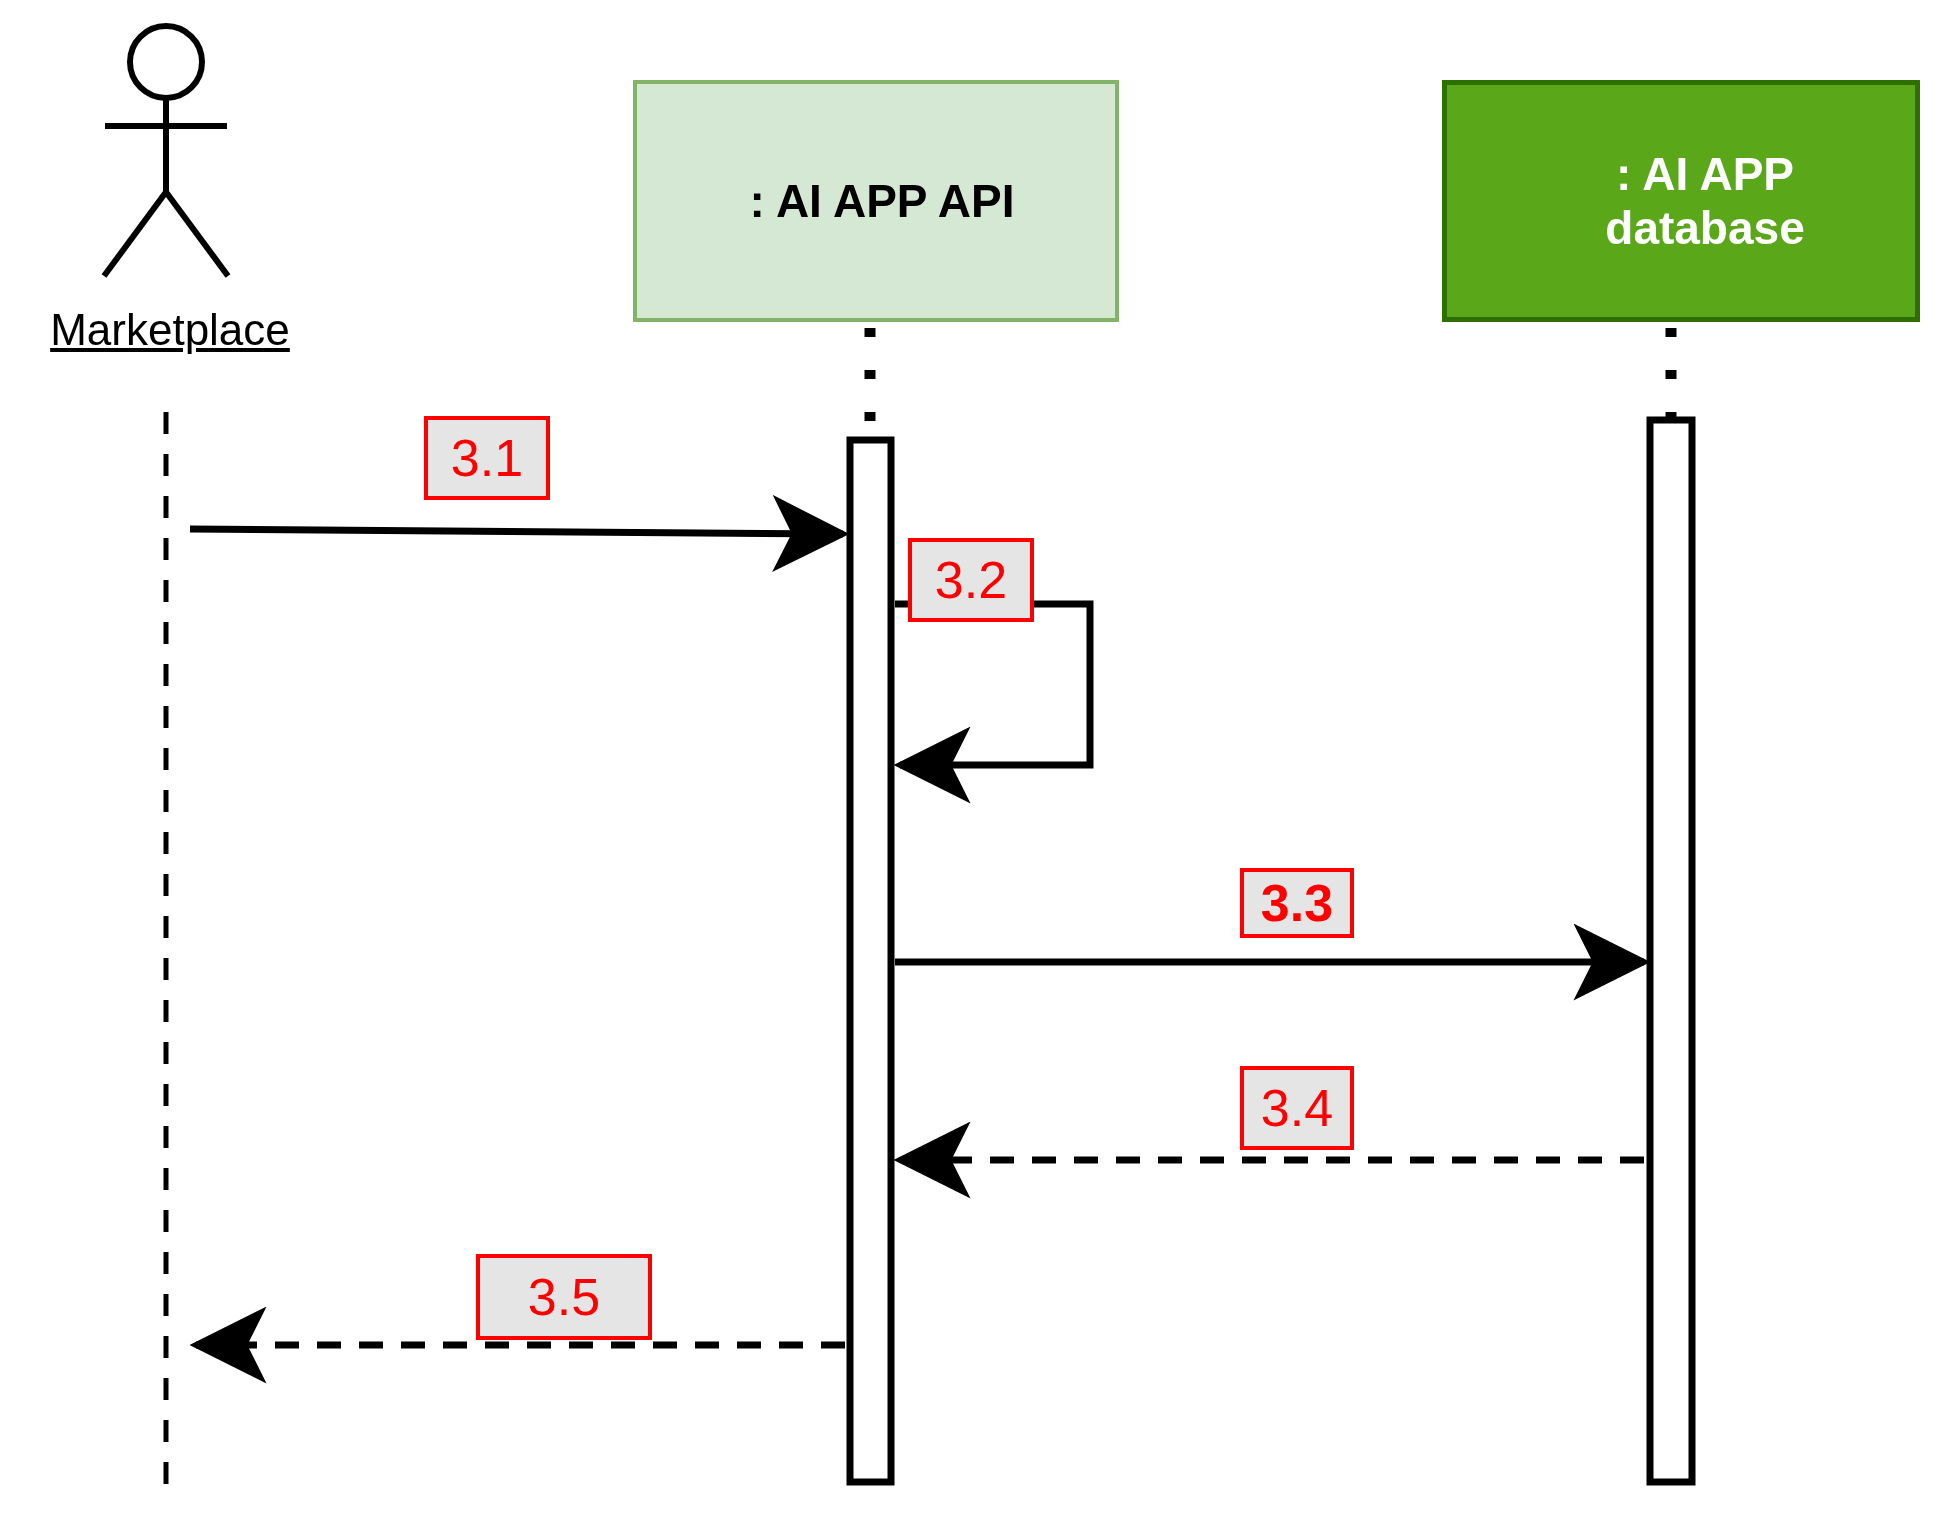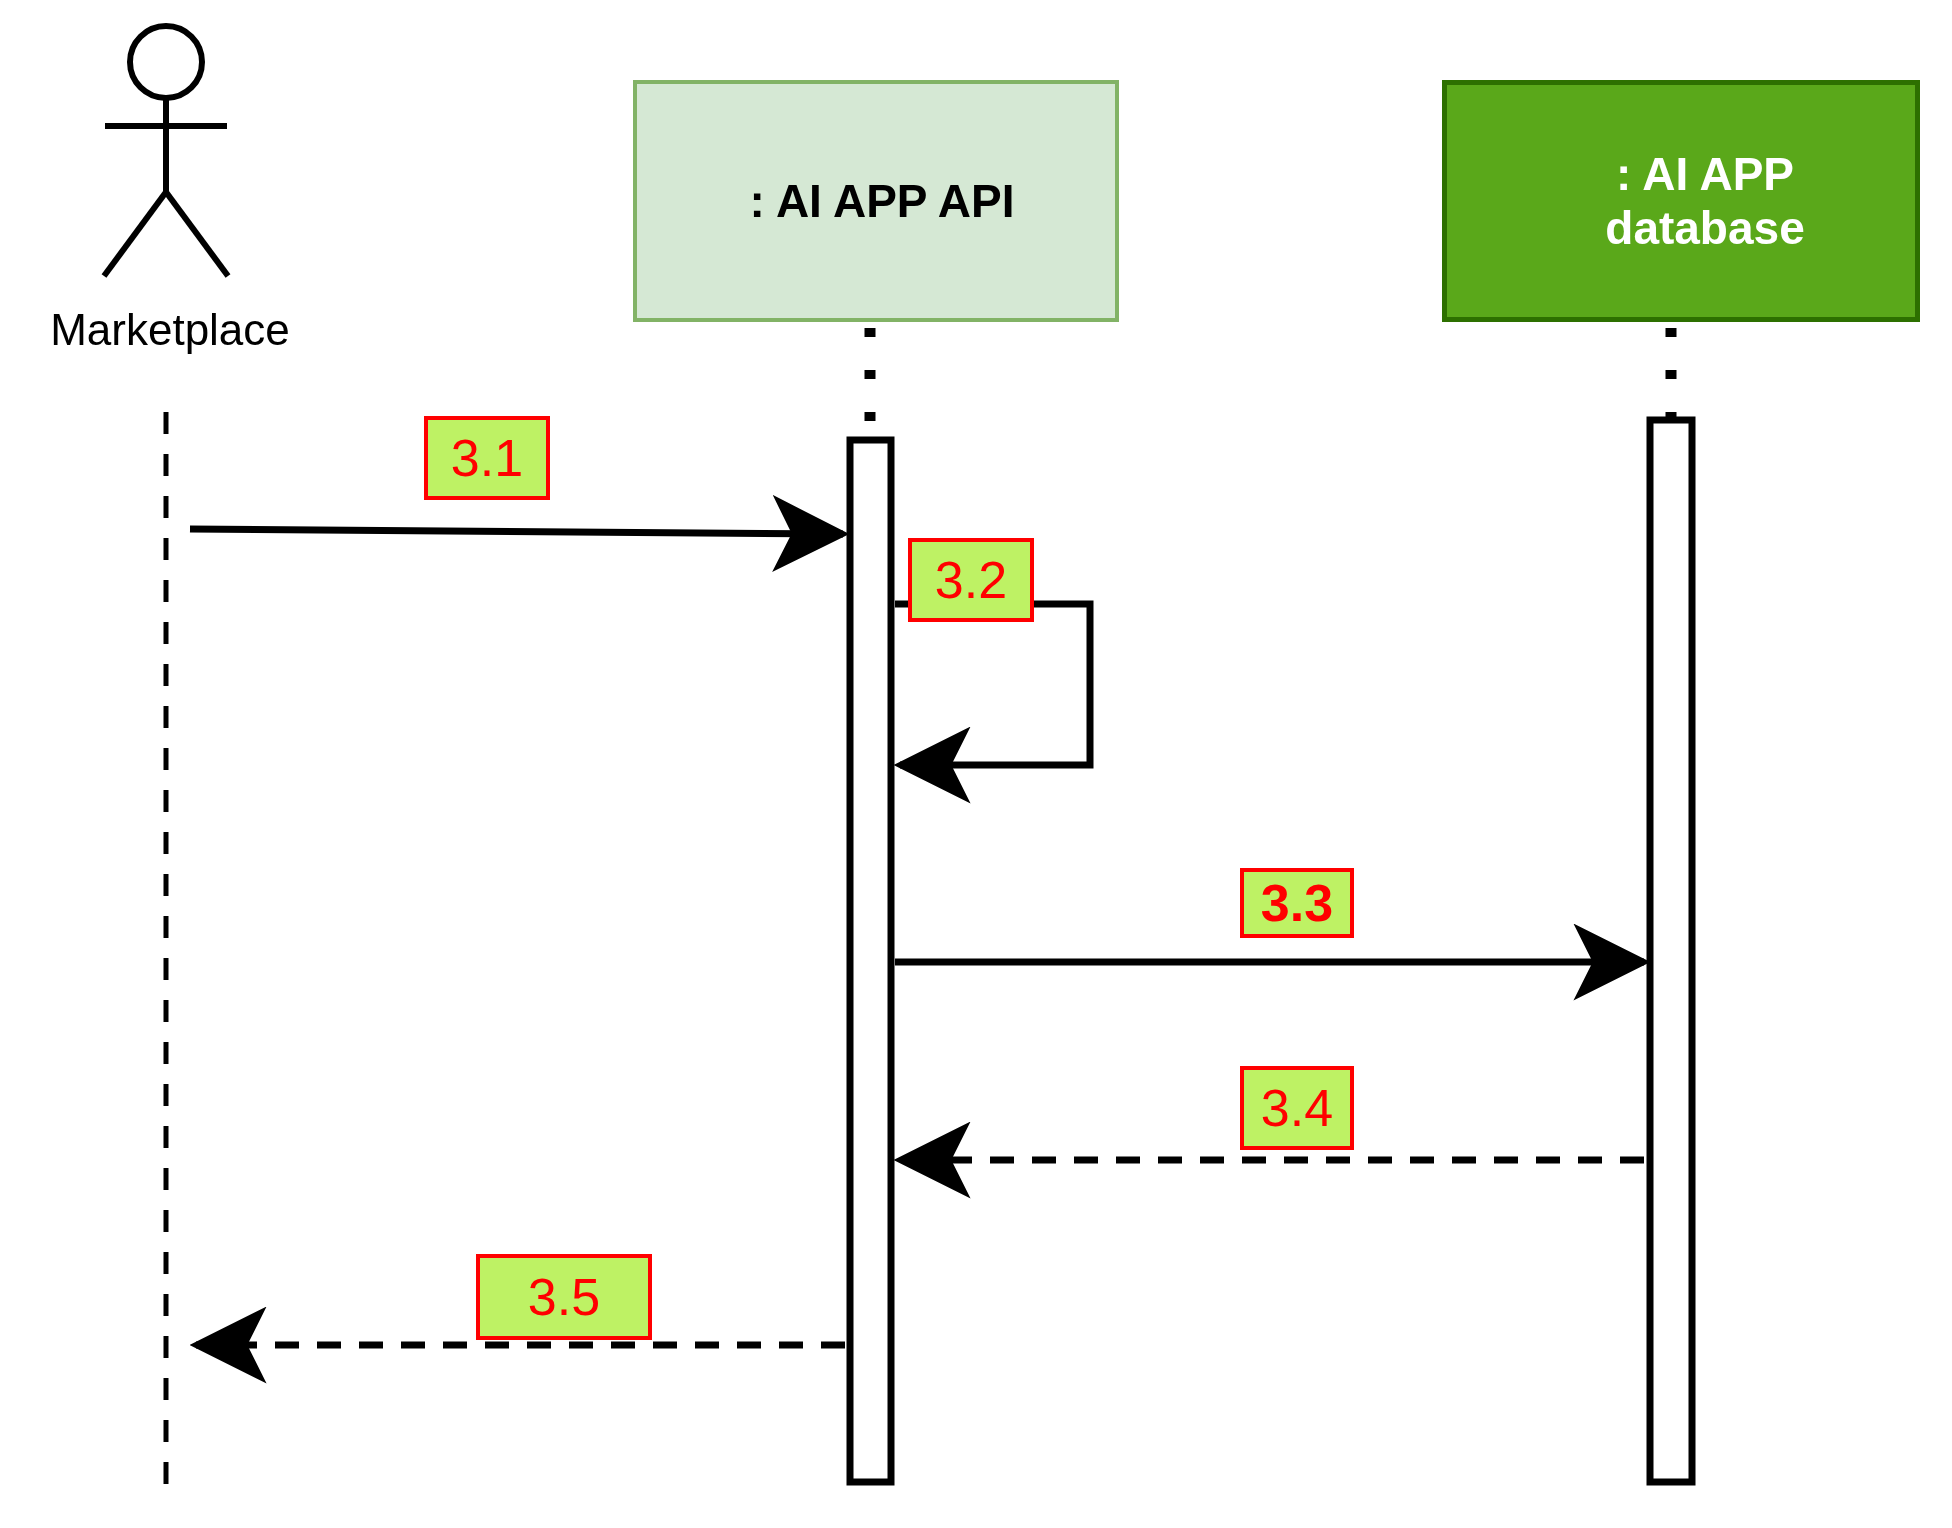--- a/index.html
+++ b/index.html
@@ -63,27 +63,28 @@
   
   #actor-label {
     position: absolute;
     left: 0px;
     top: 305px;
     width: 340px;
     text-align: center;
     font-size: 44px;
     color: #000000;
     white-space: nowrap;
+    text-decoration: underline;
   }
   
   .msg-label {
     position: absolute;
     box-sizing: border-box;
     border: 4px solid #ff0000;
-    background: #bef264;
+    background: #e5e5e5;
     color: #ff0000;
     font-size: 52px;
     display: flex;
     align-items: center;
     justify-content: center;
     line-height: 1;
   }
   #label-3-1 { left: 424px; top: 416px;  width: 126px; height: 84px; }
   #label-3-2 { left: 908px; top: 494px;  width: 126px; height: 84px; margin-top: 44px; }
   #label-3-3 { left: 1240px; top: 868px; width: 114px; height: 70px; font-weight: bold; }

